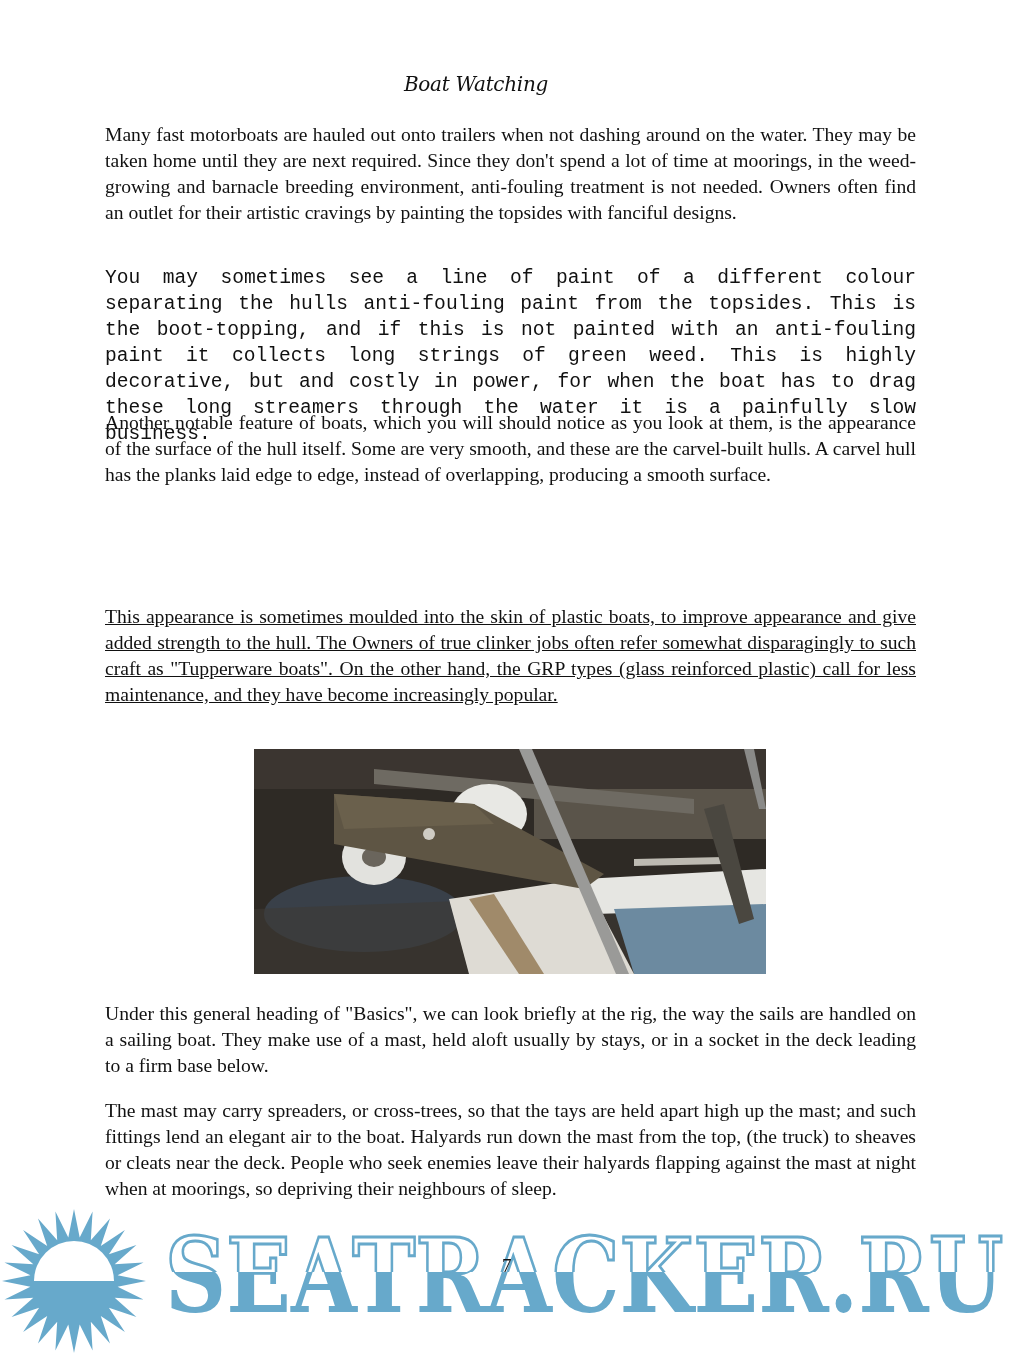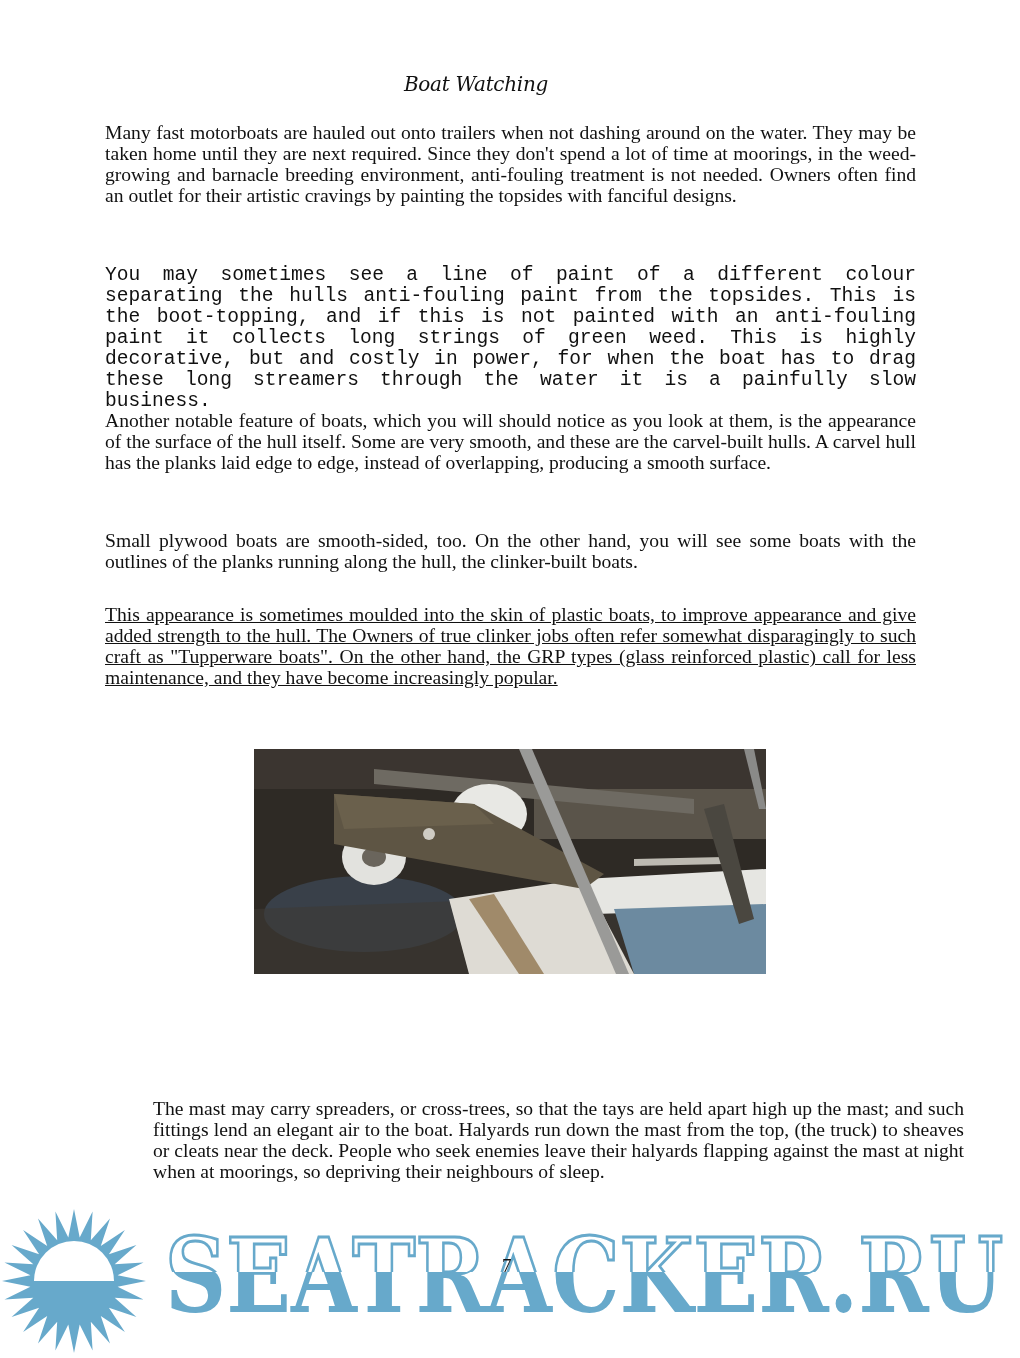--- a/index.html
+++ b/index.html
@@ -6,30 +6,30 @@
     body { width: 1020px; height: 1358px; position: relative; overflow: hidden; }
     .page { position: absolute; left: 0; top: 0; width: 952px; height: 1358px; }
     .header {
       position: absolute; left: 0; right: 0; top: 72px;
       text-align: center; font-family: "DejaVu Serif", serif; font-style: italic;
       font-size: 20px; color: #111; letter-spacing: -0.3px;
     }
     .para {
       position: absolute; left: 105px; width: 811px;
       font-family: "Liberation Serif", "DejaVu Serif", serif;
-      font-size: 19.6px; line-height: 21px; color: #111;
+      font-size: 19.6px; line-height: 26px; color: #111;
       text-align: justify; margin: 0;
     }
     #p1 { top: 122px; }
     #p2 { top: 265px; font-family: Liberation Mono, monospace; }
     #p3 { top: 410px; }
     #p4 { top: 530px; }
     #p5 { top: 604px; text-decoration: underline; }
     #p6 { top: 1001px; }
-    #p7 { top: 1098px; margin-left: 48px; }
+    #p7 { top: 1098px; }
     .photo {
       position: absolute; left: 254px; top: 749px; width: 512px; height: 225px;
       background: linear-gradient(180deg, #2b2824 0%, #3a352e 30%, #4a443b 60%, #3a3832 100%);
       overflow: hidden;
     }
     .photo svg { position: absolute; left: 0; top: 0; }
     .page-number {
       position: absolute; left: 502px; top: 1255px;
       font-family: "Liberation Serif", serif; font-size: 19px; color: #111; z-index: 3;
     }
@@ -41,21 +41,20 @@
 </head>
 <body>
 
 <div class="page">
 
   <div class="header">Boat Watching</div>
 
   <p class="para" id="p1">Many fast motorboats are hauled out onto trailers when not dashing around on the water. They may be taken home until they are next required. Since they don't spend a lot of time at moorings, in the weed-growing and barnacle breeding environment, anti-fouling treatment is not needed. Owners often find an outlet for their artistic cravings by painting the topsides with fanciful designs.</p>
   <p class="para" id="p2">You may sometimes see a line of paint of a different colour separating the hulls anti-fouling paint from the topsides. This is the boot-topping, and if this is not painted with an anti-fouling paint it collects long strings of green weed. This is highly decorative, but and costly in power, for when the boat has to drag these long streamers through the water it is a painfully slow business.</p>
   <p class="para" id="p3">Another notable feature of boats, which you will should notice as you look at them, is the appearance of the surface of the hull itself. Some are very smooth, and these are the carvel-built hulls. A carvel hull has the planks laid edge to edge, instead of overlapping, producing a smooth surface.</p>
-  <p class="para" id="p4">Small plywood boats are smooth-sided, too. On the other hand, you will see some boats with the outlines of the planks running along the hull, the clinker-built boats.</p>
   <p class="para" id="p5">This appearance is sometimes moulded into the skin of plastic boats, to improve appearance and give added strength to the hull. The Owners of true clinker jobs often refer somewhat disparagingly to such craft as "Tupperware boats". On the other hand, the GRP types (glass reinforced plastic) call for less maintenance, and they have become increasingly popular.</p>
 
   <div class="photo">
     <svg width="512" height="225" viewBox="0 0 512 225">
       <rect x="0" y="0" width="512" height="225" fill="#2e2a25"></rect>
       <rect x="0" y="0" width="512" height="40" fill="#3b3530"></rect>
       <rect x="280" y="40" width="232" height="50" fill="#5a544a"></rect>
       <ellipse cx="110" cy="165" rx="100" ry="38" fill="#394049"></ellipse>
       <path d="M120 20 L440 50 L440 65 L120 35 Z" fill="#6e6a62"></path>
       <path d="M0 160 L512 140 L512 225 L0 225 Z" fill="#3d3a35" opacity="0.6"></path>
@@ -69,20 +68,21 @@
       <path d="M80 45 L220 55 L350 125 L330 140 L190 115 L80 95 Z" fill="#5e5544"></path>
       <path d="M80 45 L220 55 L240 75 L90 80 Z" fill="#6a604c"></path>
       <circle cx="175" cy="85" r="6" fill="#cfccc4"></circle>
       <path d="M265 0 L278 0 L375 225 L362 225 Z" fill="#9a9a98"></path>
       <path d="M490 0 L500 0 L512 60 L505 60 Z" fill="#8a8a88"></path>
       <path d="M380 110 L470 108 L470 115 L380 117 Z" fill="#bdbab2"></path>
       <path d="M450 60 L470 55 L500 170 L485 175 Z" fill="#4a4740"></path>
     </svg>
   </div>
 
+  <p class="para" id="p6">Under this general heading of "Basics", we can look briefly at the rig, the way the sails are handled on a sailing boat. They make use of a mast, held aloft usually by stays, or in a socket in the deck leading to a firm base below.</p>
   <p class="para" id="p7">The mast may carry spreaders, or cross-trees, so that the tays are held apart high up the mast; and such fittings lend an elegant air to the boat. Halyards run down the mast from the top, (the truck) to sheaves or cleats near the deck. People who seek enemies leave their halyards flapping against the mast at night when at moorings, so depriving their neighbours of sleep.</p>
 
   <svg class="watermark" width="1020" height="153" viewBox="0 0 1020 153">
     <g>
       <polygon id="sunburst" fill="#67a9cb" points="74.0,4.0 79.7,32.4 92.6,6.5 90.8,35.3 110.0,13.6 100.8,41.1 124.9,25.1 108.9,49.2 136.4,40.0 114.7,59.2 143.5,57.4 117.6,70.3 146.0,76.0 117.6,81.7 143.5,94.6 114.7,92.8 136.4,112.0 108.9,102.8 124.9,126.9 100.8,110.9 110.0,138.4 90.8,116.7 92.6,145.5 79.7,119.6 74.0,148.0 68.3,119.6 55.4,145.5 57.2,116.7 38.0,138.4 47.2,110.9 23.1,126.9 39.1,102.8 11.6,112.0 33.3,92.8 4.5,94.6 30.4,81.7 2.0,76.0 30.4,70.3 4.5,57.4 33.3,59.2 11.6,40.0 39.1,49.2 23.1,25.1 47.2,41.1 38.0,13.6 57.2,35.3 55.4,6.5 68.3,32.4"></polygon>
       <path d="M34 44 A40 40 0 0 1 114 44 Z" fill="#ffffff" transform="translate(0,32)"></path>
     </g>
   </svg>
 
   <svg class="wm-text" width="850" height="100" viewBox="0 0 850 100">

